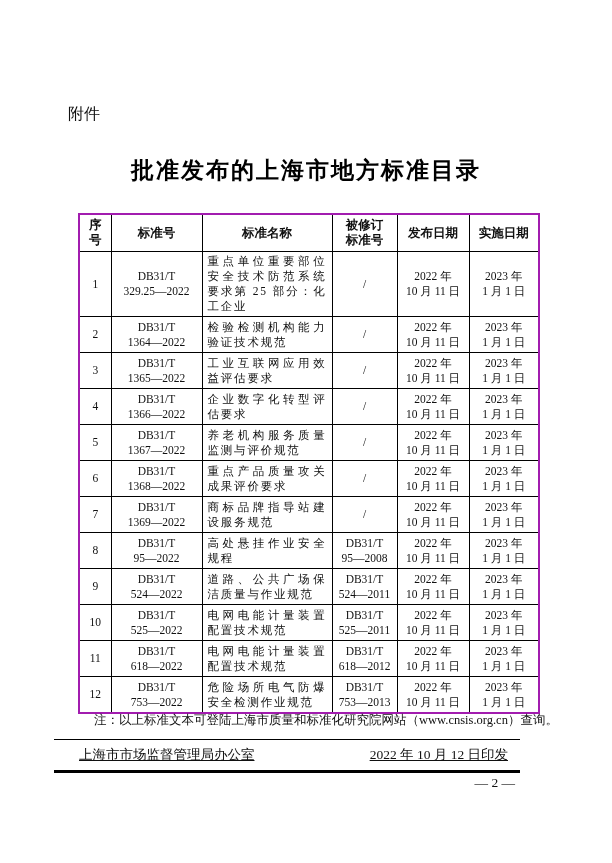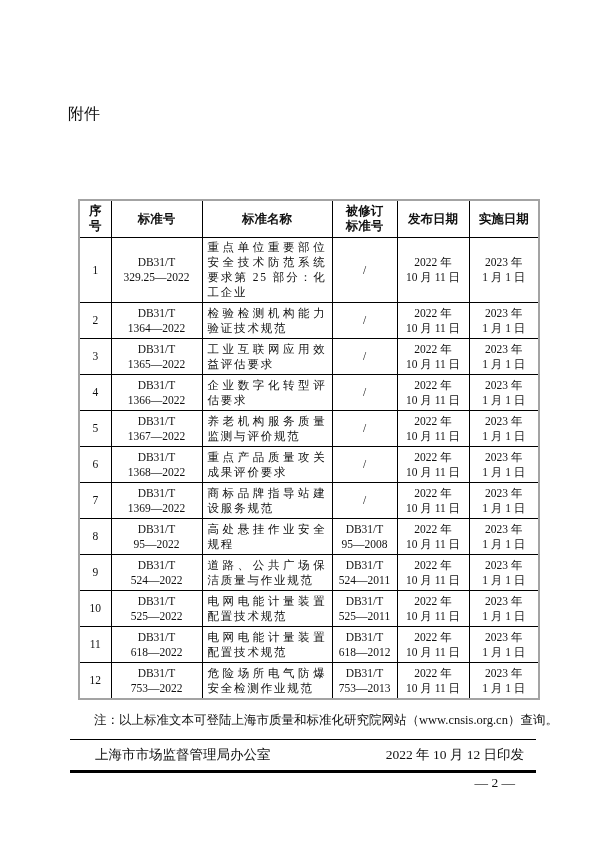--- a/index.html
+++ b/index.html
@@ -33,25 +33,25 @@
     margin: 0;
     text-align: center;
     font-size: 23px;
     font-weight: bold;
     letter-spacing: 2px;
     color: #000;
   }
   table.standards {
     position: absolute;
     left: 78px;
-    top: 199px;
+    top: 213px;
     width: 460px;
     border-collapse: collapse;
     table-layout: fixed;
-    border: 2px solid #a3a3a3;
+    border: 2px solid #a21caf;
   }
   table.standards th,
   table.standards td {
     border: 1px solid #000;
     text-align: center;
     vertical-align: middle;
     white-space: pre-line;
     padding: 2px 3px;
     color: #111;
   }
@@ -79,48 +79,50 @@
     left: 78px;
     top: 696px;
     width: 490px;
     margin: 16px;
     font-size: 12.5px;
     line-height: 16px;
     color: #111;
   }
   .footer-bar {
     position: absolute;
-    left: 70px;
+    left: 54px;
     top: 739px;
     width: 466px;
     box-sizing: border-box;
     border-top: 1px solid #000;
     border-bottom: 3px solid #000;
     padding: 6px 12px 6px 25px;
     display: flex;
     justify-content: space-between;
     align-items: center;
     font-size: 13.5px;
     color: #111;
+    text-decoration: underline;
   }
   .page-number {
     position: absolute;
     right: 97px;
     top: 775px;
     font-size: 13.5px;
     color: #111;
   }
 </style>
 </head>
 <body>
 
 <div class="page">
 
   <div class="attachment-label">附件</div>
 
+  <h1 class="doc-title">批准发布的上海市地方标准目录</h1>
 
   <table class="standards">
     <colgroup>
       <col style="width:32px">
       <col style="width:91px">
       <col style="width:130px">
       <col style="width:65px">
       <col style="width:72px">
       <col style="width:70px">
     </colgroup>

